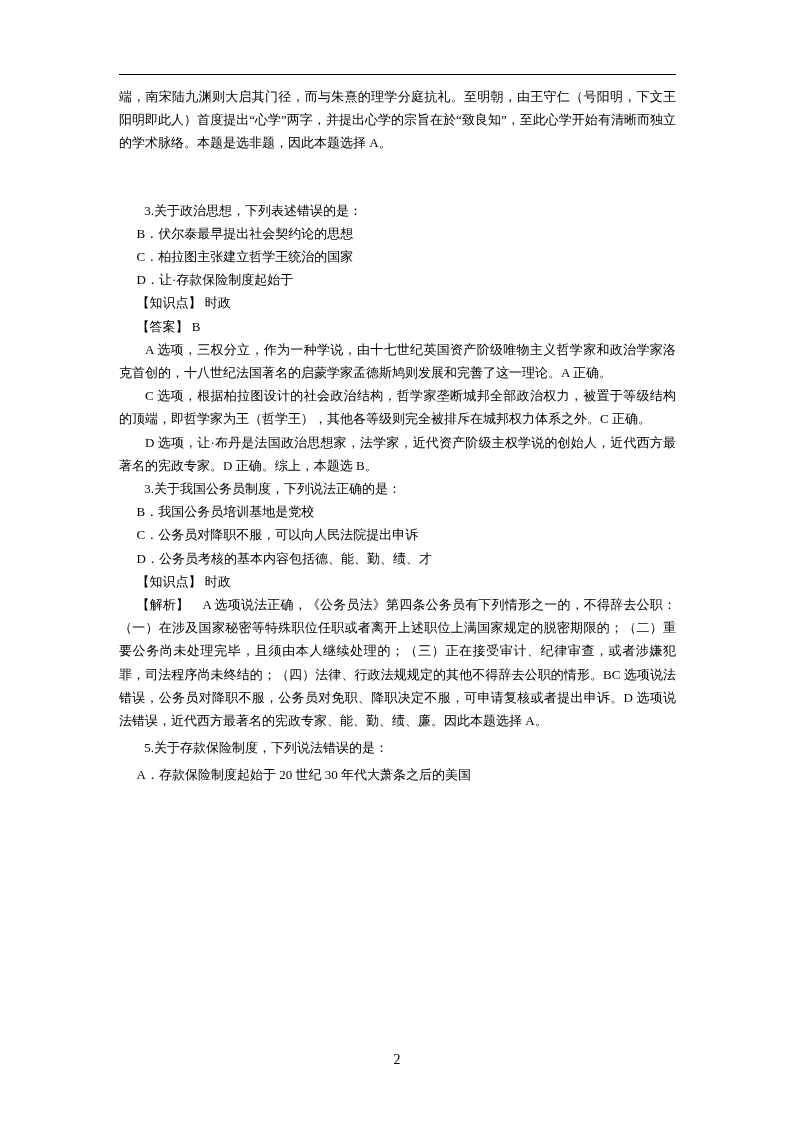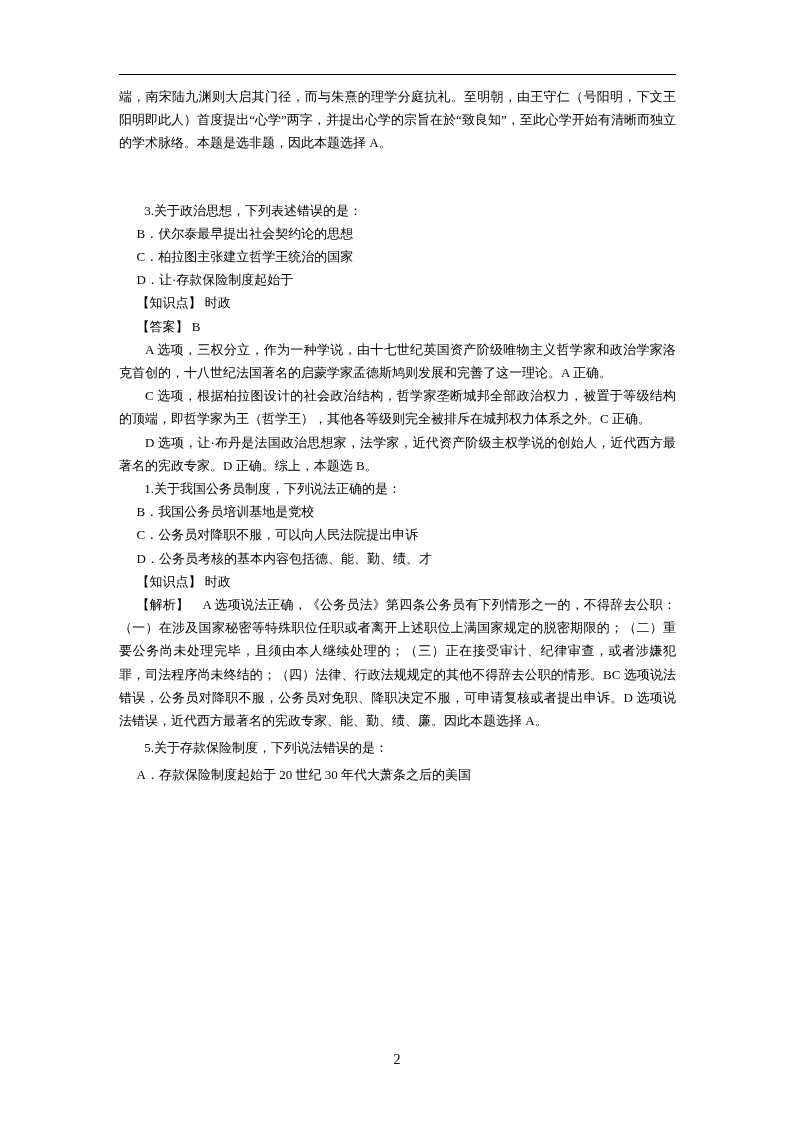--- a/index.html
+++ b/index.html
@@ -60,21 +60,21 @@
       <div class="spacer" style="height: 44px;"></div>
       <p class="para ind-q">3.关于政治思想，下列表述错误的是：</p>
       <p class="para ind-opt">B．伏尔泰最早提出社会契约论的思想</p>
       <p class="para ind-opt">C．柏拉图主张建立哲学王统治的国家</p>
       <p class="para ind-opt">D．让·存款保险制度起始于</p>
       <p class="para ind-opt">【知识点】 时政</p>
       <p class="para ind-opt">【答案】 B</p>
       <p class="para ind-std">A 选项，三权分立，作为一种学说，由十七世纪英国资产阶级唯物主义哲学家和政治学家洛克首创的，十八世纪法国著名的启蒙学家孟德斯鸠则发展和完善了这一理论。A 正确。</p>
       <p class="para ind-std">C 选项，根据柏拉图设计的社会政治结构，哲学家垄断城邦全部政治权力，被置于等级结构的顶端，即哲学家为王（哲学王），其他各等级则完全被排斥在城邦权力体系之外。C 正确。</p>
       <p class="para ind-std">D 选项，让·布丹是法国政治思想家，法学家，近代资产阶级主权学说的创始人，近代西方最著名的宪政专家。D 正确。综上，本题选 B。</p>
-      <p class="para ind-q">1.关于我国公务员制度，下列说法正确的是：</p>
+      <p class="para ind-q">3.关于我国公务员制度，下列说法正确的是：</p>
       <p class="para ind-opt">B．我国公务员培训基地是党校</p>
       <p class="para ind-opt">C．公务员对降职不服，可以向人民法院提出申诉</p>
       <p class="para ind-opt">D．公务员考核的基本内容包括德、能、勤、绩、才</p>
       <p class="para ind-opt">【知识点】 时政</p>
       <p class="para ind-opt">【解析】　A 选项说法正确，《公务员法》第四条公务员有下列情形之一的，不得辞去公职：（一）在涉及国家秘密等特殊职位任职或者离开上述职位上满国家规定的脱密期限的；（二）重要公务尚未处理完毕，且须由本人继续处理的；（三）正在接受审计、纪律审查，或者涉嫌犯罪，司法程序尚未终结的；（四）法律、行政法规规定的其他不得辞去公职的情形。BC 选项说法错误，公务员对降职不服，公务员对免职、降职决定不服，可申请复核或者提出申诉。D 选项说法错误，近代西方最著名的宪政专家、能、勤、绩、廉。因此本题选择 A。</p>
       <div class="spacer" style="height: 4px;"></div>
       <p class="para ind-q">5.关于存款保险制度，下列说法错误的是：</p>
       <div class="spacer" style="height: 4px;"></div>
       <p class="para ind-opt">A．存款保险制度起始于 20 世纪 30 年代大萧条之后的美国</p>
     </div>

